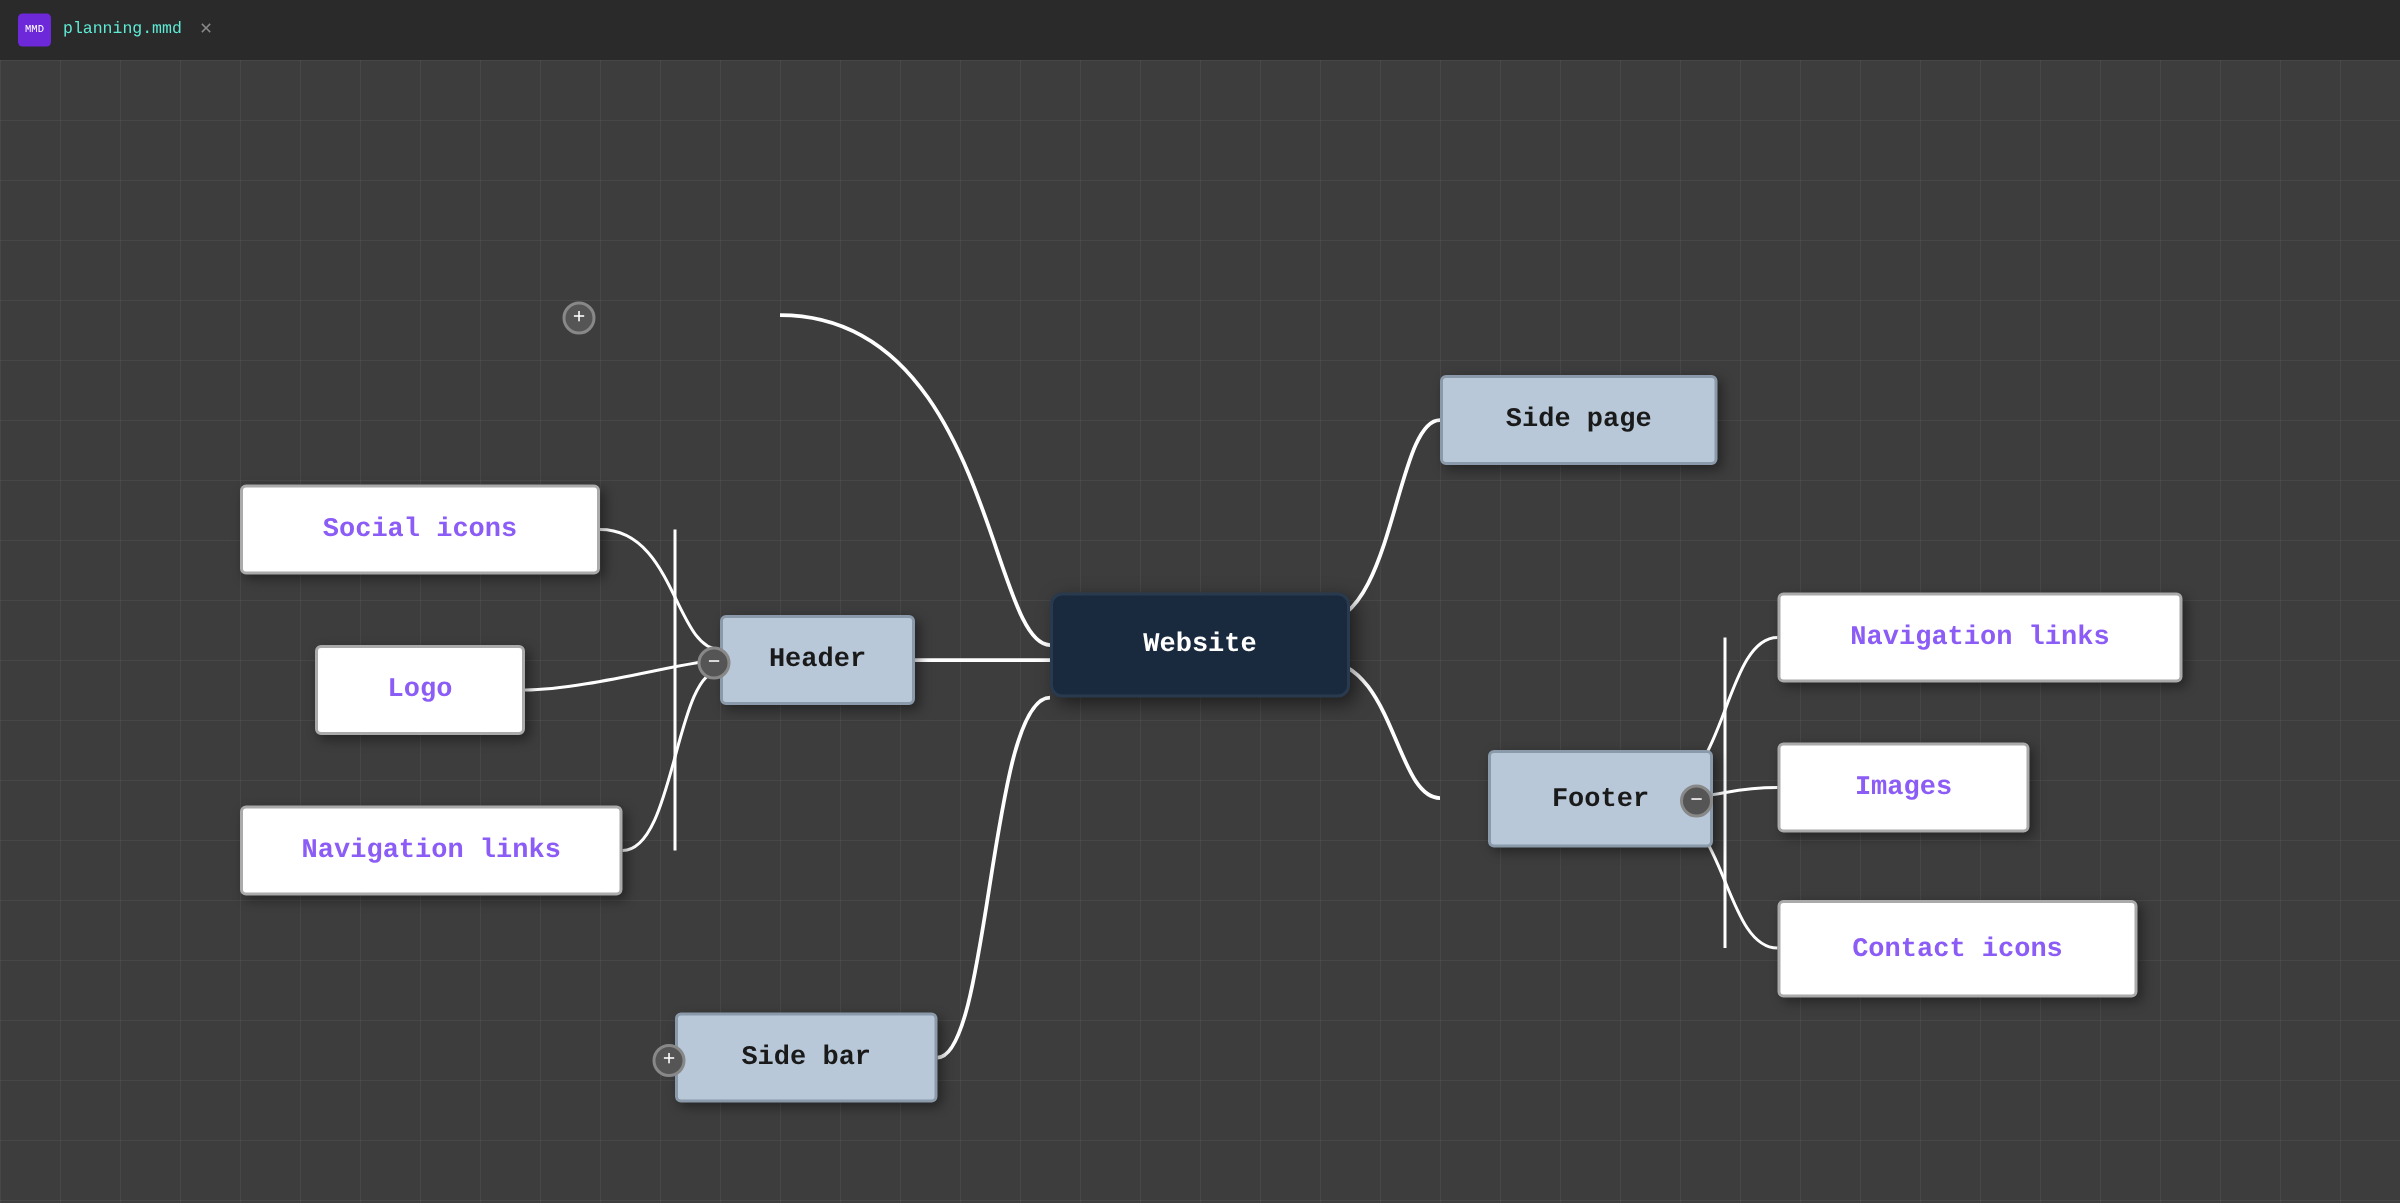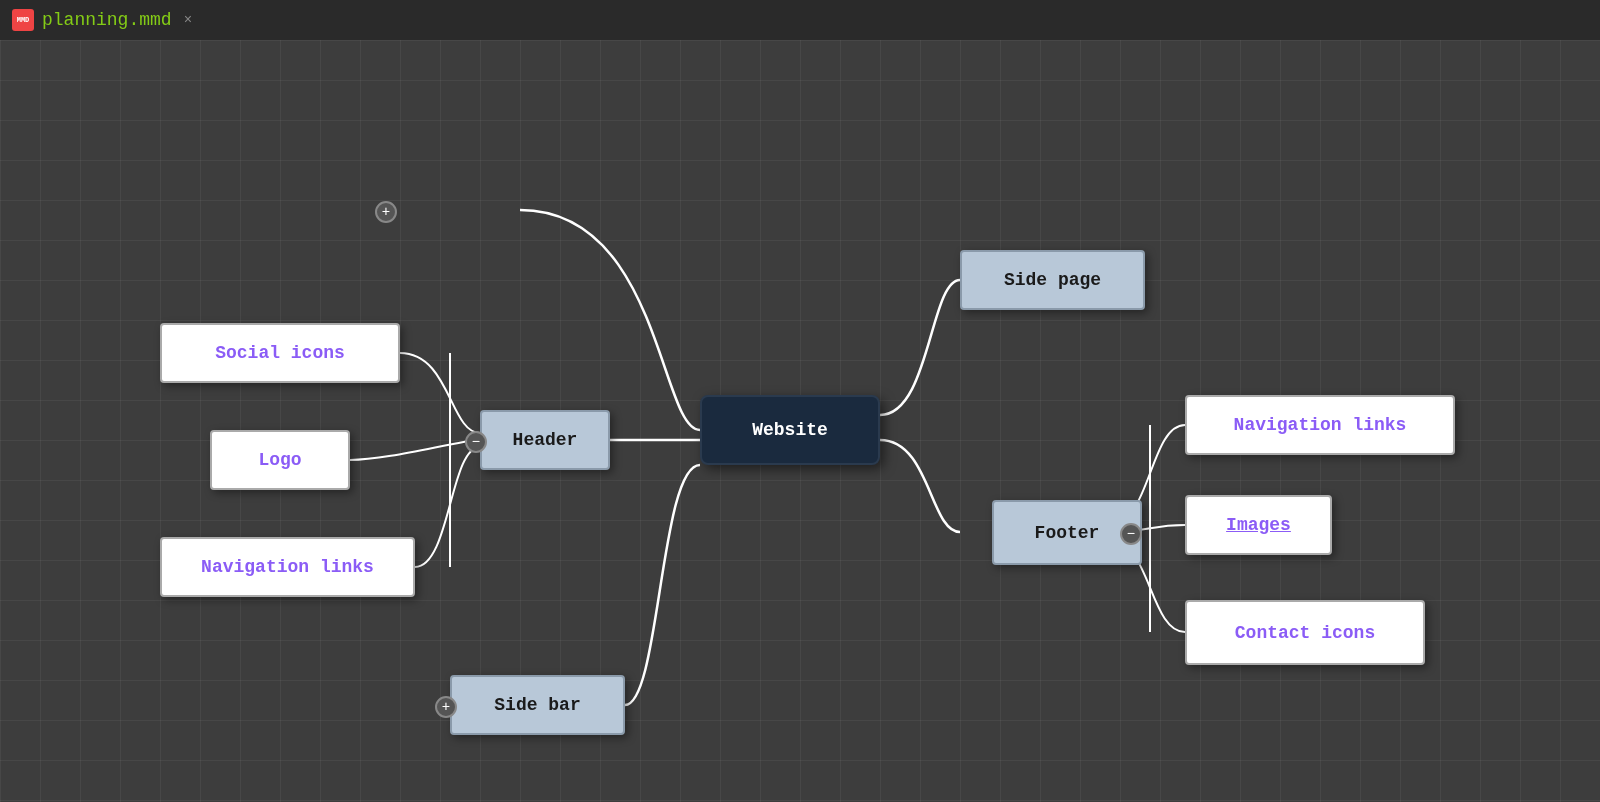--- a/index.html
+++ b/index.html
@@ -19,32 +19,32 @@
       display: flex;
       align-items: center;
       padding: 0 12px;
       gap: 8px;
       position: relative;
       z-index: 10;
     }
     .titlebar-icon {
       width: 22px;
       height: 22px;
-      background: #ef4444;
+      background: #6d28d9;
       border-radius: 3px;
       display: flex;
       align-items: center;
       justify-content: center;
       font-size: 9px;
       color: #fff;
-      font-weight: bold;
+      font-weight: normal;
     }
     .titlebar-title {
-      color: #84cc16;
-      font-size: 18px;
+      color: #5eead4;
+      font-size: 11px;
       font-family: 'Courier New', monospace;
     }
     .titlebar-close {
       color: #888;
       font-size: 14px;
       margin-left: 4px;
       cursor: pointer;
     }
 
     
@@ -83,21 +83,21 @@
       font-size: 18px;
       cursor: pointer;
       user-select: none;
     }
 
     
     .node-website {
       background: #1a2a3e;
       color: #fff;
       border: 2px solid #2a3a4e;
-      width: 180px;
+      width: 200px;
       height: 70px;
       left: 700px;
       top: 355px;
       border-radius: 8px;
       box-shadow: 4px 4px 12px rgba(0,0,0,0.5);
     }
 
     
     .node-light {
       background: #b8c8d8;
@@ -198,23 +198,22 @@
       left: 1185px;
       top: 355px;
       width: 270px;
       height: 60px;
     }
 
     
     .node-images {
       left: 1185px;
       top: 455px;
-      width: 147px;
-      height: 60px;
-      text-decoration: underline;
+      width: 168px;
+      height: 60px;
     }
 
     
     .node-contact {
       left: 1185px;
       top: 560px;
       width: 240px;
       height: 65px;
     }
 

